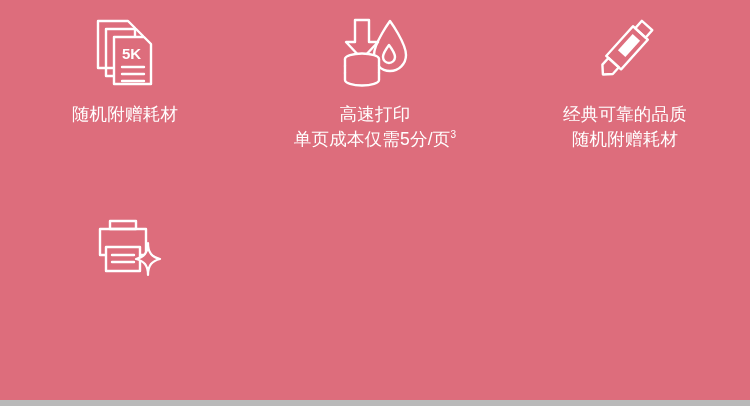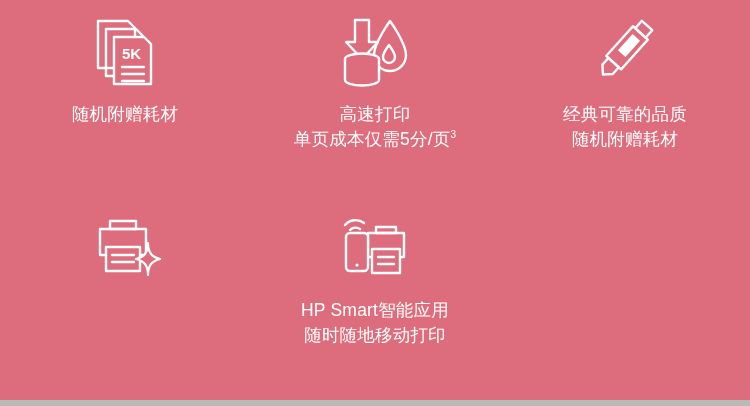--- a/index.html
+++ b/index.html
@@ -158,39 +158,17 @@
           <path d="M18 26 h46 v26 h-46 z"></path>
           <path d="M28 18 h26 v8 h-26 z"></path>
           <path d="M24 44 h34 v24 h-34 z" fill="#dd6d7c"></path>
           <path d="M30 52 h22"></path>
           <path d="M30 59 h22"></path>
           <path d="M66 40 C66 50 70 54 78 56 C70 58 66 62 66 72 C66 62 62 58 54 56 C62 54 66 50 66 40 z" fill="#dd6d7c" stroke-width="2.2"></path>
         </svg>
       </div>
     </div>
 
-    <div class="feature-cell">
-      <div class="feature-icon">
-        <svg width="86" height="86" viewBox="0 0 86 86" fill="none" stroke="#ffffff" stroke-width="2.4" stroke-linejoin="round" stroke-linecap="round">
-
-          <path d="M13 22 a14 14 0 0 1 19 -2"></path>
-          <path d="M18 27 a8 8 0 0 1 10 -1"></path>
-
-          <path d="M36 30 h36 v24 h-36 z"></path>
-          <path d="M44 24 h20 v6 h-20 z"></path>
-          <path d="M40 46 h28 v24 h-28 z" fill="#dd6d7c"></path>
-          <path d="M46 54 h16"></path>
-          <path d="M46 61 h16"></path>
-
-          <rect x="14" y="30" width="22" height="38" rx="4" fill="#dd6d7c"></rect>
-          <circle cx="25" cy="62" r="1.6" fill="#ffffff" stroke="none"></circle>
-        </svg>
-      </div>
-      <div class="feature-text">
-        <span class="line1">HP Smart智能应用</span>
-        <span class="line2"><span>随时随地移动打印</span><sup></sup></span>
-      </div>
-    </div>
 
   </div>
 
   <div id="bottom-strip"></div>
 </div>
 
 </body></html>

